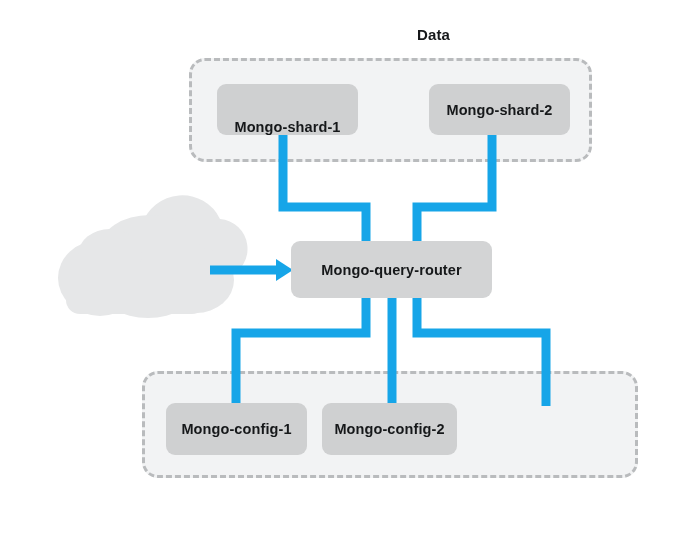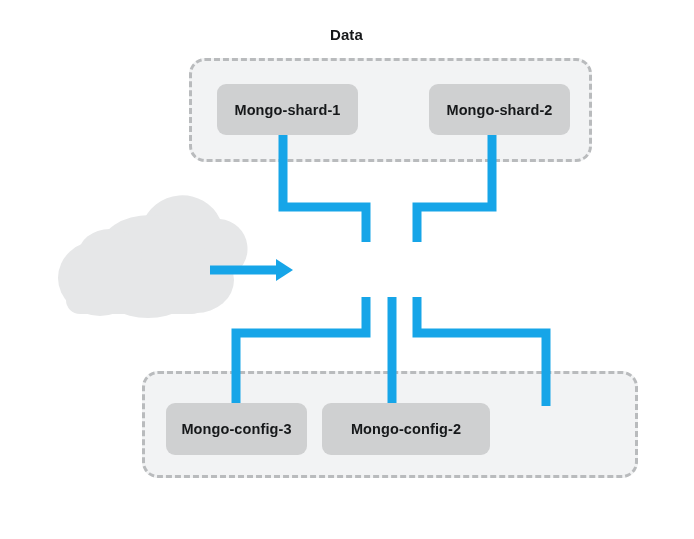--- a/index.html
+++ b/index.html
@@ -30,21 +30,21 @@
     box-sizing: border-box;
     background: #f2f3f4;
     border: 3px dashed #b9bbbd;
     border-radius: 16px;
   }
   .group-label {
     position: absolute;
     font-size: 15px;
     font-weight: bold;
     color: #16181a;
-    text-align: left;
+    text-align: right;
     letter-spacing: 0.1px;
   }
   .node {
     position: absolute;
     box-sizing: border-box;
     background: #cfd0d1;
     border-radius: 9px;
     display: flex;
     align-items: center;
     justify-content: center;
@@ -104,31 +104,34 @@
 
     <path d="M 417 297 L 417 333 L 546 333 L 546 406" fill="none" stroke="#16a5e8" stroke-width="9" stroke-linecap="butt" stroke-linejoin="miter"></path>
 
     <g>
       <line x1="210" y1="270" x2="279" y2="270" stroke="#16a5e8" stroke-width="9"></line>
       <path d="M 276 259 L 293 270 L 276 281 Z" fill="#16a5e8"></path>
     </g>
   </svg>
 
 
-  <div class="node" style="left:217px; top:84px; width:141px; height:51px;">
+  <div class="node" style="left:217px; top:84px; width:141px; height:51px;align-items:flex-end;">
     <span>Mongo-shard-1</span>
   </div>
 
   <div class="node" style="left:429px; top:84px; width:141px; height:51px;">
     <span>Mongo-shard-2</span>
   </div>
 
+  <div class="node router" style="left:291px; top:241px; width:201px; height:57px;">
+    <span>Mongo-query-router</span>
+  </div>
 
   <div class="node" style="left:166px; top:403px; width:141px; height:52px;">
-    <span>Mongo-config-3</span>
+    <span>Mongo-config-1</span>
   </div>
 
-  <div class="node" style="left:322px; top:403px; width:168px; height:52px;">
+  <div class="node" style="left:322px; top:403px; width:135px; height:52px;">
     <span>Mongo-config-2</span>
   </div>
 
 
 </div>
 
 </body></html>

